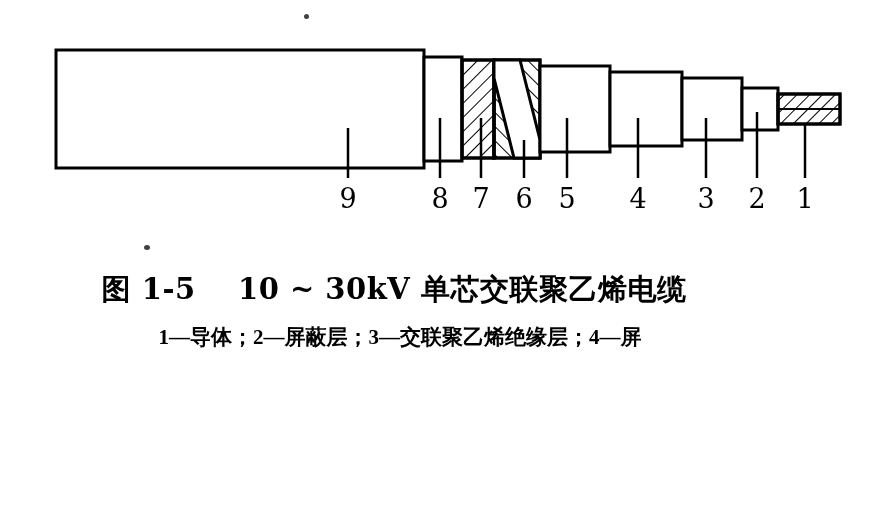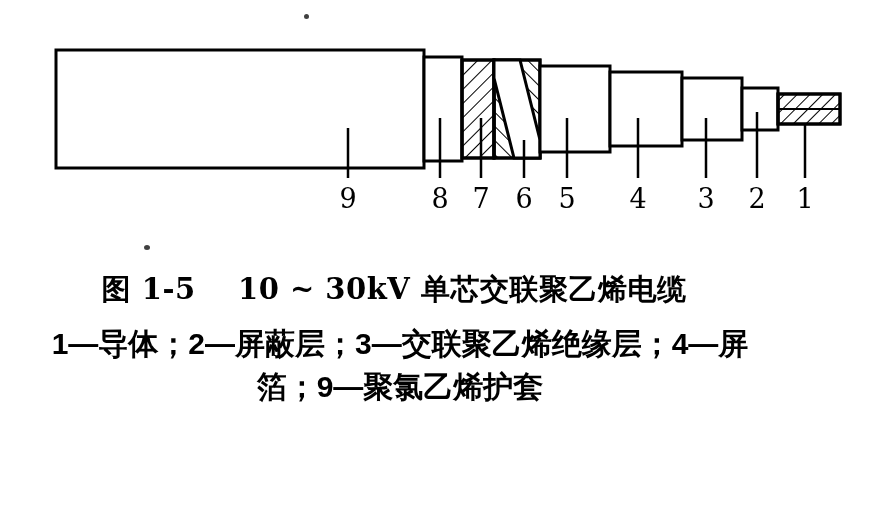--- a/index.html
+++ b/index.html
@@ -41,22 +41,22 @@
   .fig-title {
     font-family: "DejaVu Serif", serif;
     font-size: 29px;
     font-weight: bold;
     letter-spacing: 0.5px;
     line-height: 1.5;
     margin: 0 0 10px 0;
     white-space: pre;
   }
   .legend-lines {
-    font-family: Liberation Sans, sans-serif;
-    font-size: 30px;
+    font-family: Liberation Serif, serif;
+    font-size: 21px;
     font-weight: bold;
     line-height: 1.45;
     margin: 0 auto;
     width: 800px;
   }
   .legend-line {
     display: block;
     white-space: pre;
   }
   .legend-line.center {
@@ -139,15 +139,14 @@
   </svg>
 </div>
 
 <div class="speck" style="left:304px; top:14px; width:5px; height:5px; border-radius:50%;"></div>
 <div class="speck" style="left:144px; top:245px; width:6px; height:5px; border-radius:50%;"></div>
 
 <div id="caption-block">
   <div class="fig-title">图 1-5    10 ~ 30kV 单芯交联聚乙烯电缆</div>
   <div class="legend-lines">
     <span class="legend-line">1—导体；2—屏蔽层；3—交联聚乙烯绝缘层；4—屏</span>
-    <span class="legend-line center">箔；9—聚氯乙烯护套</span>
   </div>
 </div>
 
 </body></html>

